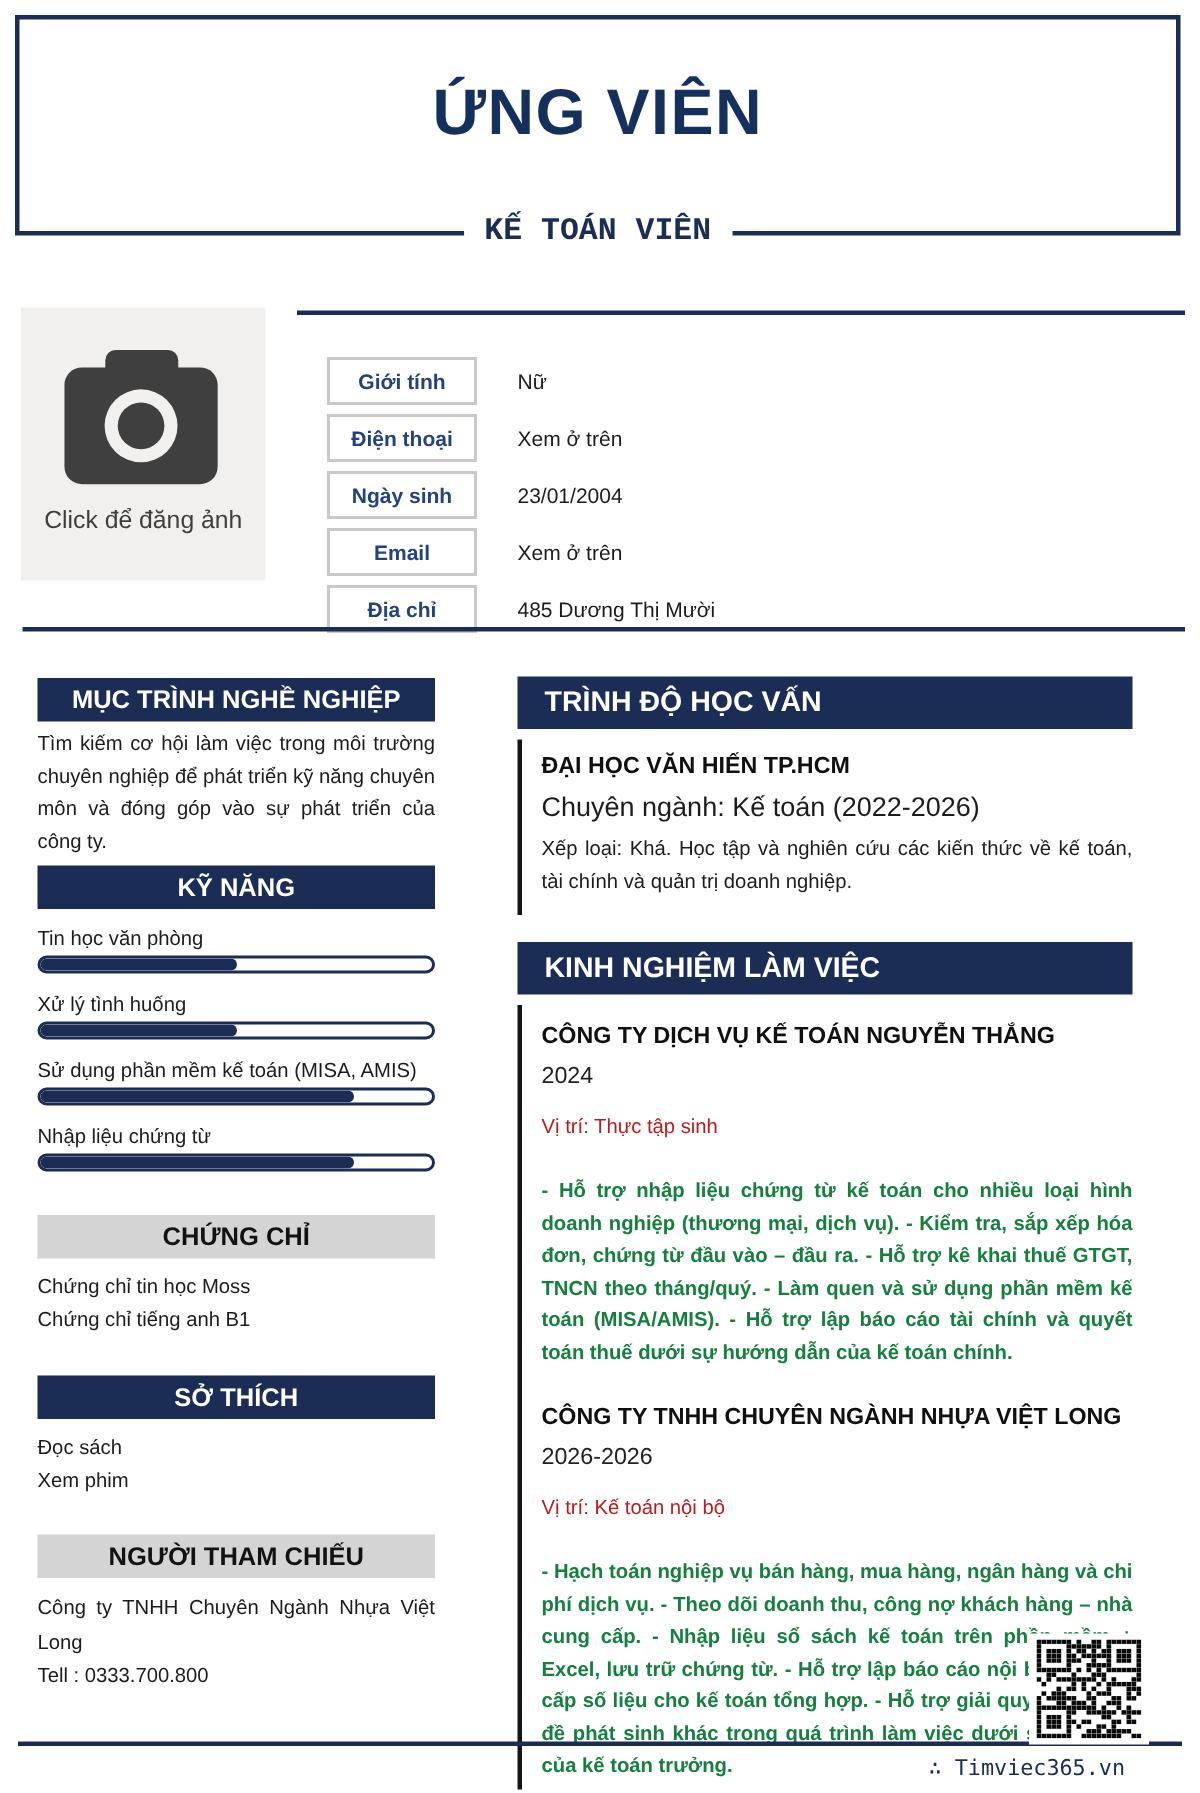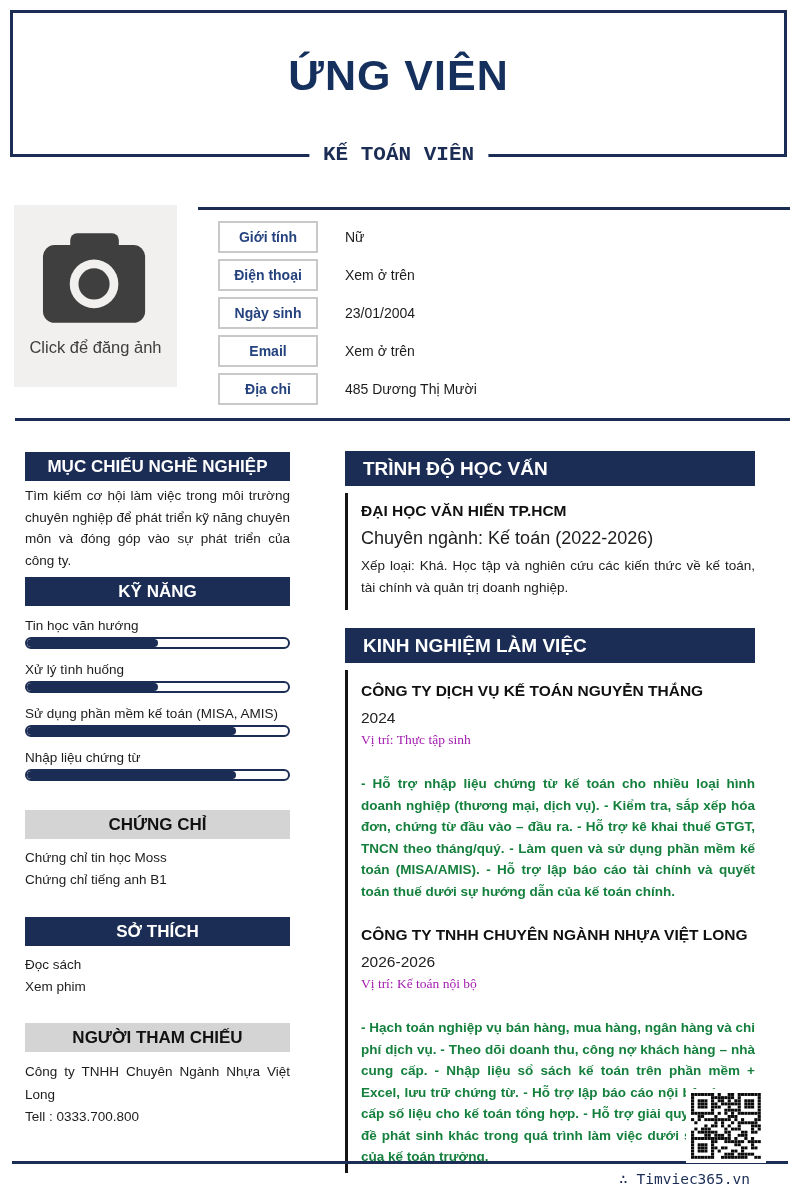--- a/index.html
+++ b/index.html
@@ -16,21 +16,21 @@
              white-space:nowrap;font-family:Liberation Mono, monospace;}
 
   
   .photo{position:absolute;left:14px;top:205px;width:163px;height:182px;background:#f1f0ee;
          text-align:center;cursor:pointer;}
   .photo svg{margin-top:28px;}
   .photo .caption{position:absolute;left:0;right:0;bottom:30px;font-size:16.5px;color:#3e3e3e;}
 
   
   .info-topline{position:absolute;left:198px;top:207px;width:592px;height:3px;background:#1b2d55;}
-  .info{position:absolute;left:198px;top:221px;width:592px;}
+  .info{position:absolute;left:198px;top:238px;width:592px;}
   .info-row{display:flex;align-items:center;height:32px;margin-bottom:6px;}
   .info-label{margin-left:20px;width:100px;height:32px;border:2px solid #c9c9c9;box-sizing:border-box;
       display:flex;align-items:center;justify-content:center;font-size:14px;font-weight:700;color:#24427e;}
   .info-value{margin-left:27px;font-size:14px;color:#1c1c1c;}
   .info-botline{position:absolute;left:15px;top:418px;width:775px;height:3px;background:#1b2d55;}
 
   
   .leftcol{position:absolute;left:25px;top:452px;width:265px;}
   .rightcol{position:absolute;left:345px;top:451px;width:410px;}
 
@@ -55,21 +55,21 @@
   .ref-tel{font-size:13.5px;line-height:22.5px;color:#1c1c1c;}
 
   .block{border-left:3px solid #151515;padding-left:13px;margin-top:7px;}
   .edu-block{padding-top:9px;padding-bottom:12px;}
   .exp-block{padding-top:12px;padding-bottom:5px;}
   .school,.company{font-size:15.5px;font-weight:700;color:#101010;}
   .major{margin-top:8px;font-size:18px;color:#1c1c1c;}
   .edu-detail{margin-top:6px;font-size:13.5px;line-height:21.5px;text-align:justify;color:#1c1c1c;}
   .exp-h{margin-top:18px;}
   .period{margin-top:9px;font-size:15.5px;color:#222;}
-  .position{margin-top:5px;font-size:13.5px;color:#a21caf;font-family:Liberation Serif, serif;}
+  .position{margin-top:16px;font-size:13.5px;color:#b91c1c;}
   .jobdesc{margin-top:25px;font-size:13.5px;line-height:21.5px;text-align:justify;color:#15803d;font-weight:bold;}
   .job2{margin-top:24px;}
 
   
   .botline{position:absolute;left:12px;top:1161px;width:776px;height:3px;background:#1b2d55;}
   .qr{position:absolute;left:686px;top:1089px;width:80px;height:74px;background:#fff;
       display:flex;align-items:center;justify-content:center;z-index:5;}
   .footer-brand{position:absolute;top:1171px;right:50px;font-family:"DejaVu Sans Mono","Liberation Mono",monospace;
       font-size:14.5px;color:#1b2d55;}
 </style>
@@ -112,26 +112,26 @@
       <div class="info-value">Xem ở trên</div>
     </div>
     <div class="info-row">
       <div class="info-label">Địa chỉ</div>
       <div class="info-value">485 Dương Thị Mười</div>
     </div>
   </div>
   <div class="info-botline"></div>
 
   <div class="leftcol">
-    <div class="h-navy">MỤC CHIẾU NGHỀ NGHIỆP</div>
+    <div class="h-navy">MỤC TRÌNH NGHỀ NGHIỆP</div>
     <p class="objective">Tìm kiếm cơ hội làm việc trong môi trường chuyên nghiệp để phát triển kỹ năng chuyên môn và đóng góp vào sự phát triển của công ty.</p>
 
     <div class="h-navy mt6">KỸ NĂNG</div>
     <div class="skills">
-      <div class="skill-name">Tin học văn hướng</div>
+      <div class="skill-name">Tin học văn phòng</div>
       <div class="skill-track">
           <div class="skill-fill" style="width: 50%;"></div>
         </div>
       <div class="skill-name">Xử lý tình huống</div>
       <div class="skill-track">
           <div class="skill-fill" style="width: 50%;"></div>
         </div>
       <div class="skill-name">Sử dụng phần mềm kế toán (MISA, AMIS)</div>
       <div class="skill-track">
           <div class="skill-fill" style="width: 80%;"></div>

